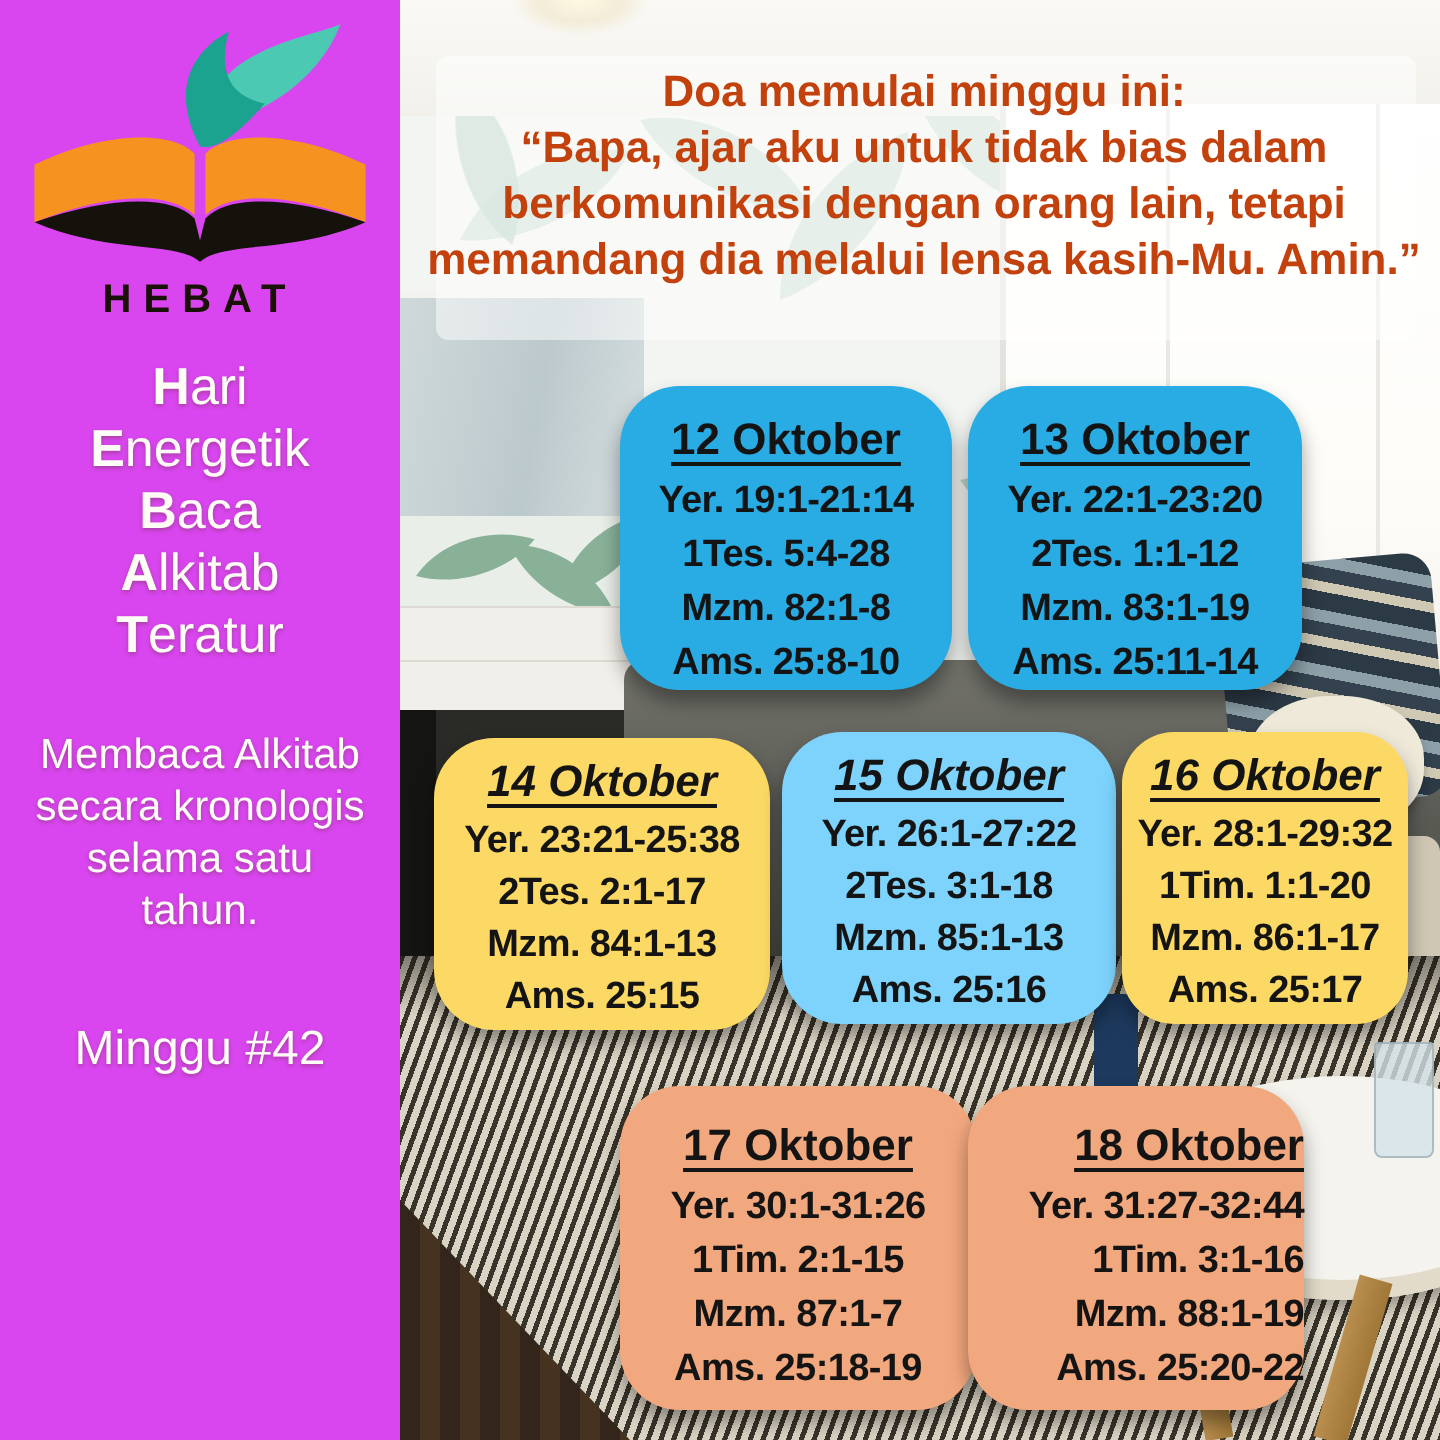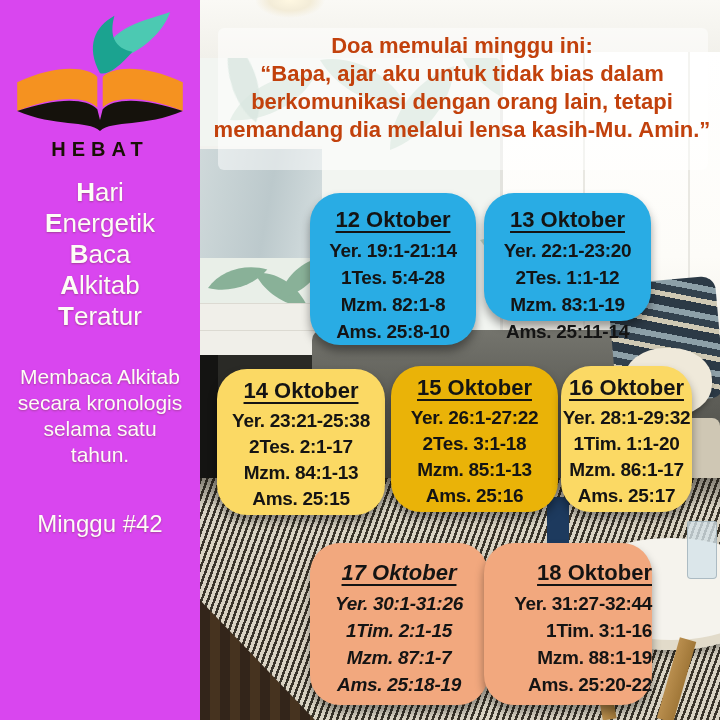--- a/index.html
+++ b/index.html
@@ -112,29 +112,29 @@
   .card {
     position:absolute; border-radius:30px; text-align:center; color:#141414;
     box-shadow:0 6px 10px rgba(0,0,0,.38); font-weight:bold;
   }
   .card .date {
     font-size:22px; text-decoration:underline; text-underline-offset:4px;
     text-decoration-thickness:2px; margin-bottom:4px;
   }
   .card .rd { font-size:19px; line-height:27px; letter-spacing:-0.3px; }
   .row1 .date { margin-top:14px; }
-  .row2 .date { margin-top:9px; }
+  .row2 .date { margin-top:9px;font-style:italic; }
   .row2 .rd  { line-height:26px; }
   .row3 .date { margin-top:17px; }
   .c12 { left:310px; top:193px; width:166px; height:152px; }
-  .c13 { left:484px; top:193px; width:167px; height:128px; }
+  .c13 { left:484px; top:193px; width:167px; height:152px; }
   .c14 { left:217px; top:369px; width:168px; height:146px; }
   .c15 { left:391px; top:366px; width:167px; height:146px; }
-  .c16 { left:561px; top:366px; width:131px; height:146px; }
-  .c17 { left:310px; top:543px; width:178px; height:162px;font-style:italic; }
+  .c16 { left:561px; top:366px; width:143px; height:146px;border-radius:26px; }
+  .c17 { left:310px; top:543px; width:178px; height:162px; }
   .c18 { left:484px; top:543px; width:168px; height:162px; }
 </style>
 </head>
 <body>
 
 <div class="canvas">
 
   <div class="photo">
     <div class="wallpaper">
       <svg width="520" height="335" viewBox="0 0 520 335">
@@ -232,21 +232,21 @@
     <div class="rd">Mzm. 83:1-19</div>
     <div class="rd">Ams. 25:11-14</div>
   </div>
   <div class="card row2 c14" style="background-color: rgb(251, 217, 100);">
     <div class="date">14 Oktober</div>
     <div class="rd">Yer. 23:21-25:38</div>
     <div class="rd">2Tes. 2:1-17</div>
     <div class="rd">Mzm. 84:1-13</div>
     <div class="rd">Ams. 25:15</div>
   </div>
-  <div class="card row2 c15" style="background-color: #eab308;">
+  <div class="card row2 c15" style="background-color: #7dd3fc;">
     <div class="date">15 Oktober</div>
     <div class="rd">Yer. 26:1-27:22</div>
     <div class="rd">2Tes. 3:1-18</div>
     <div class="rd">Mzm. 85:1-13</div>
     <div class="rd">Ams. 25:16</div>
   </div>
   <div class="card row2 c16" style="background-color: rgb(251, 217, 100);">
     <div class="date">16 Oktober</div>
     <div class="rd">Yer. 28:1-29:32</div>
     <div class="rd">1Tim. 1:1-20</div>

